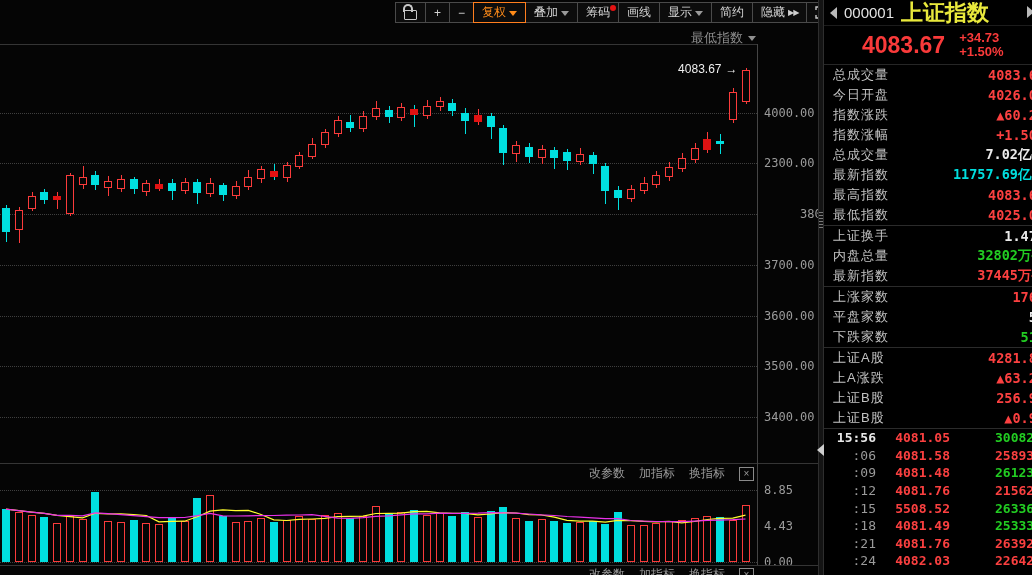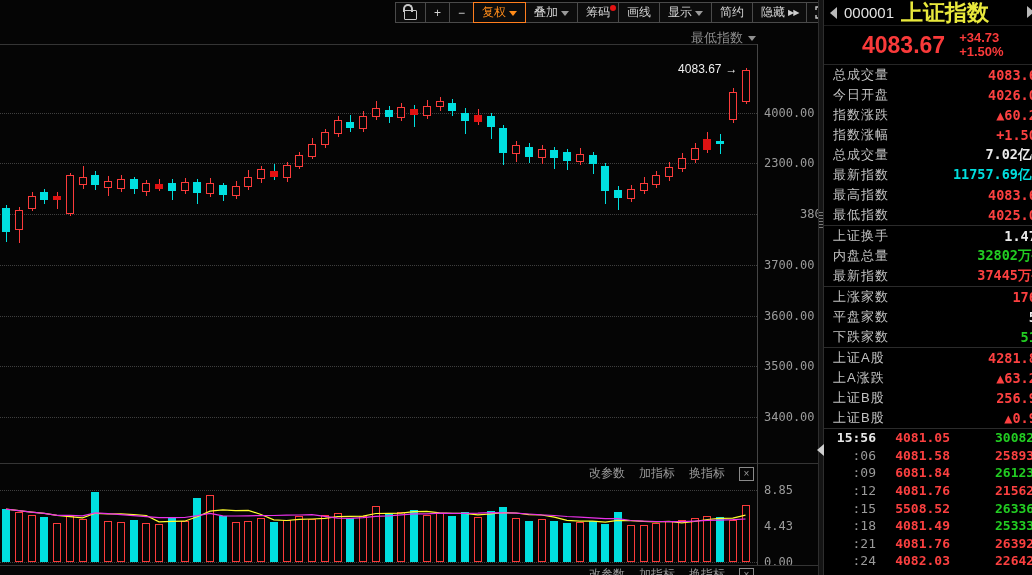--- a/index.html
+++ b/index.html
@@ -455,21 +455,21 @@
         <span class="t-price mono">4081.05</span>
         <span class="t-vol mono c-green">300827</span>
       </div>
       <div class="trow">
         <span class="t-time mono">:06</span>
         <span class="t-price mono">4081.58</span>
         <span class="t-vol mono c-red">258933</span>
       </div>
       <div class="trow">
         <span class="t-time mono">:09</span>
-        <span class="t-price mono">6081.84</span>
+        <span class="t-price mono">4081.48</span>
         <span class="t-vol mono c-green">261230</span>
       </div>
       <div class="trow">
         <span class="t-time mono">:12</span>
         <span class="t-price mono">4081.76</span>
         <span class="t-vol mono c-red">215626</span>
       </div>
       <div class="trow">
         <span class="t-time mono">:15</span>
         <span class="t-price mono">5508.52</span>

